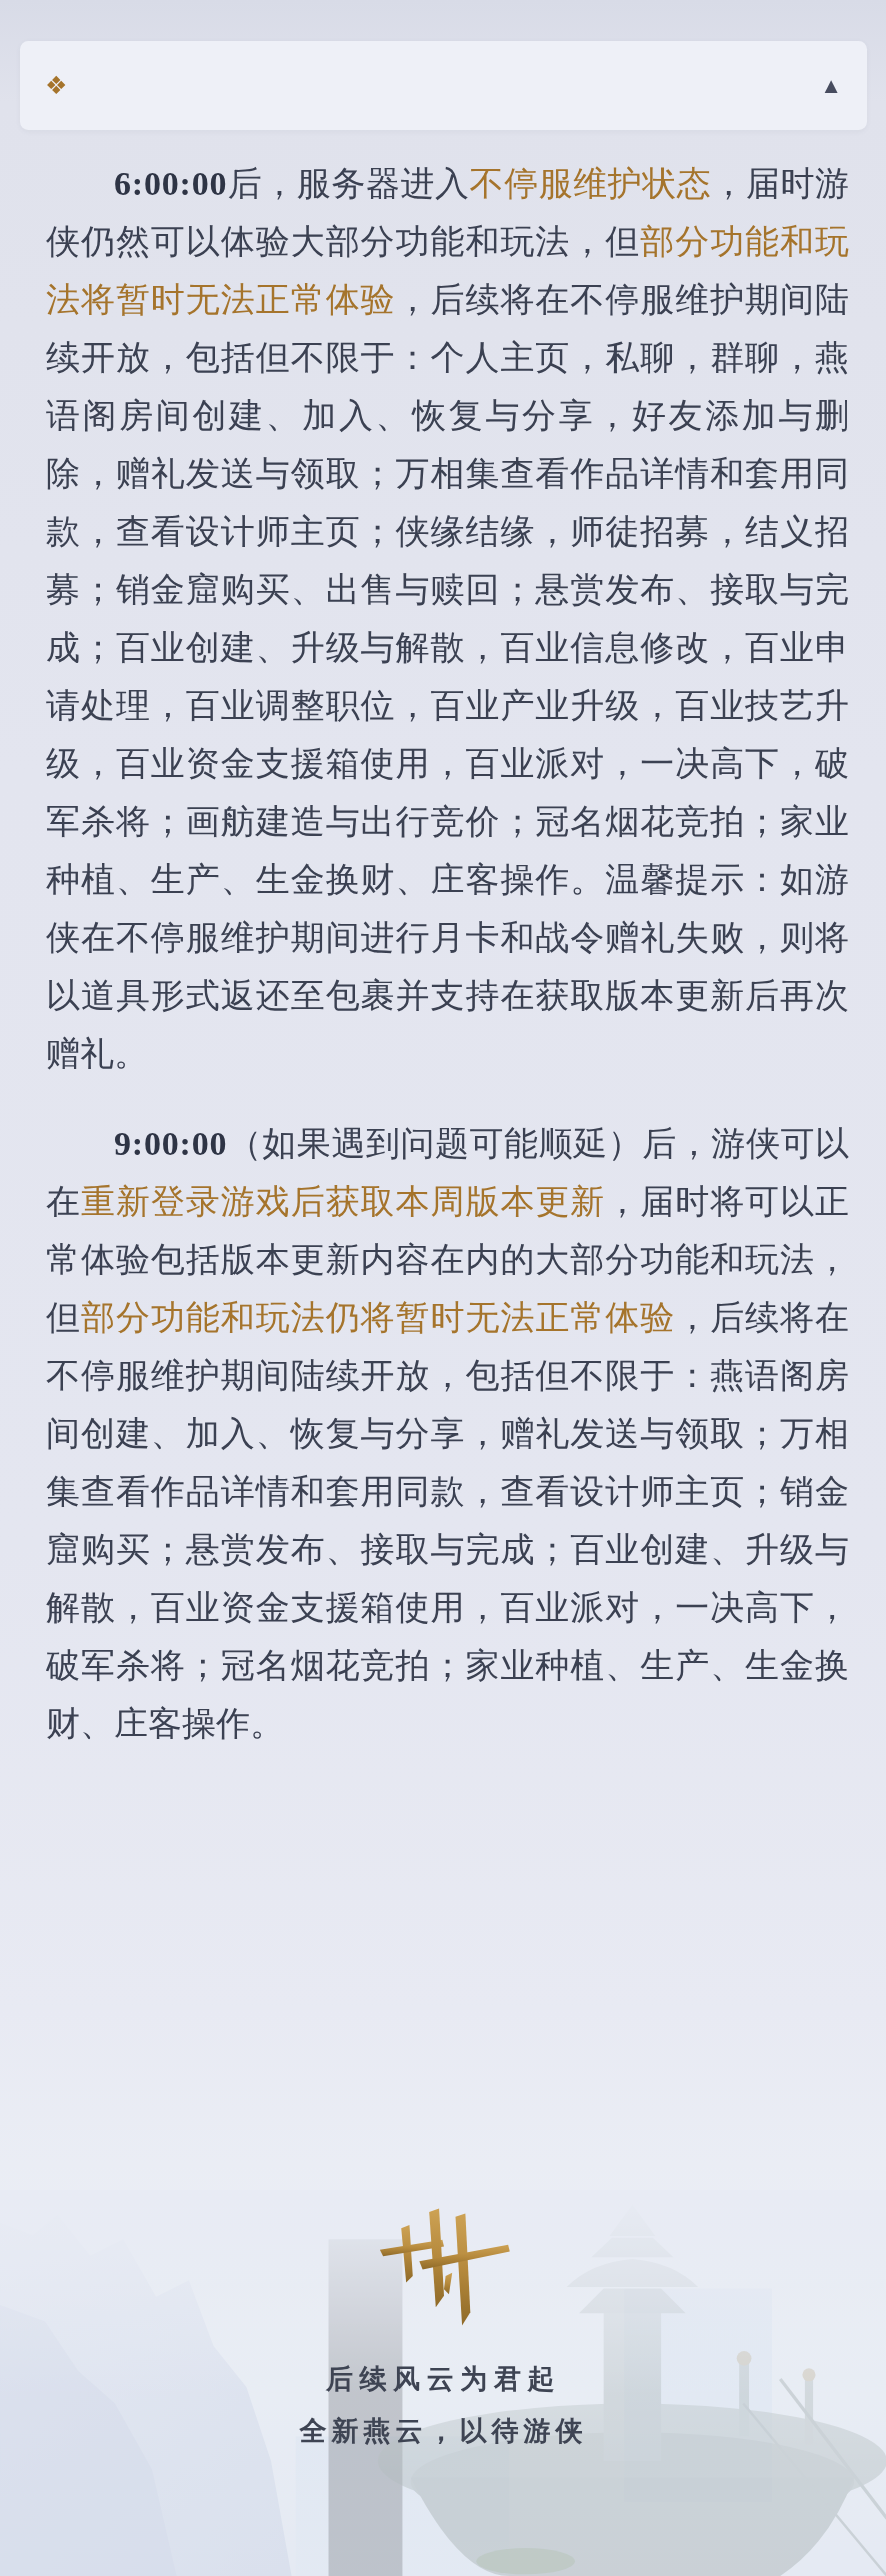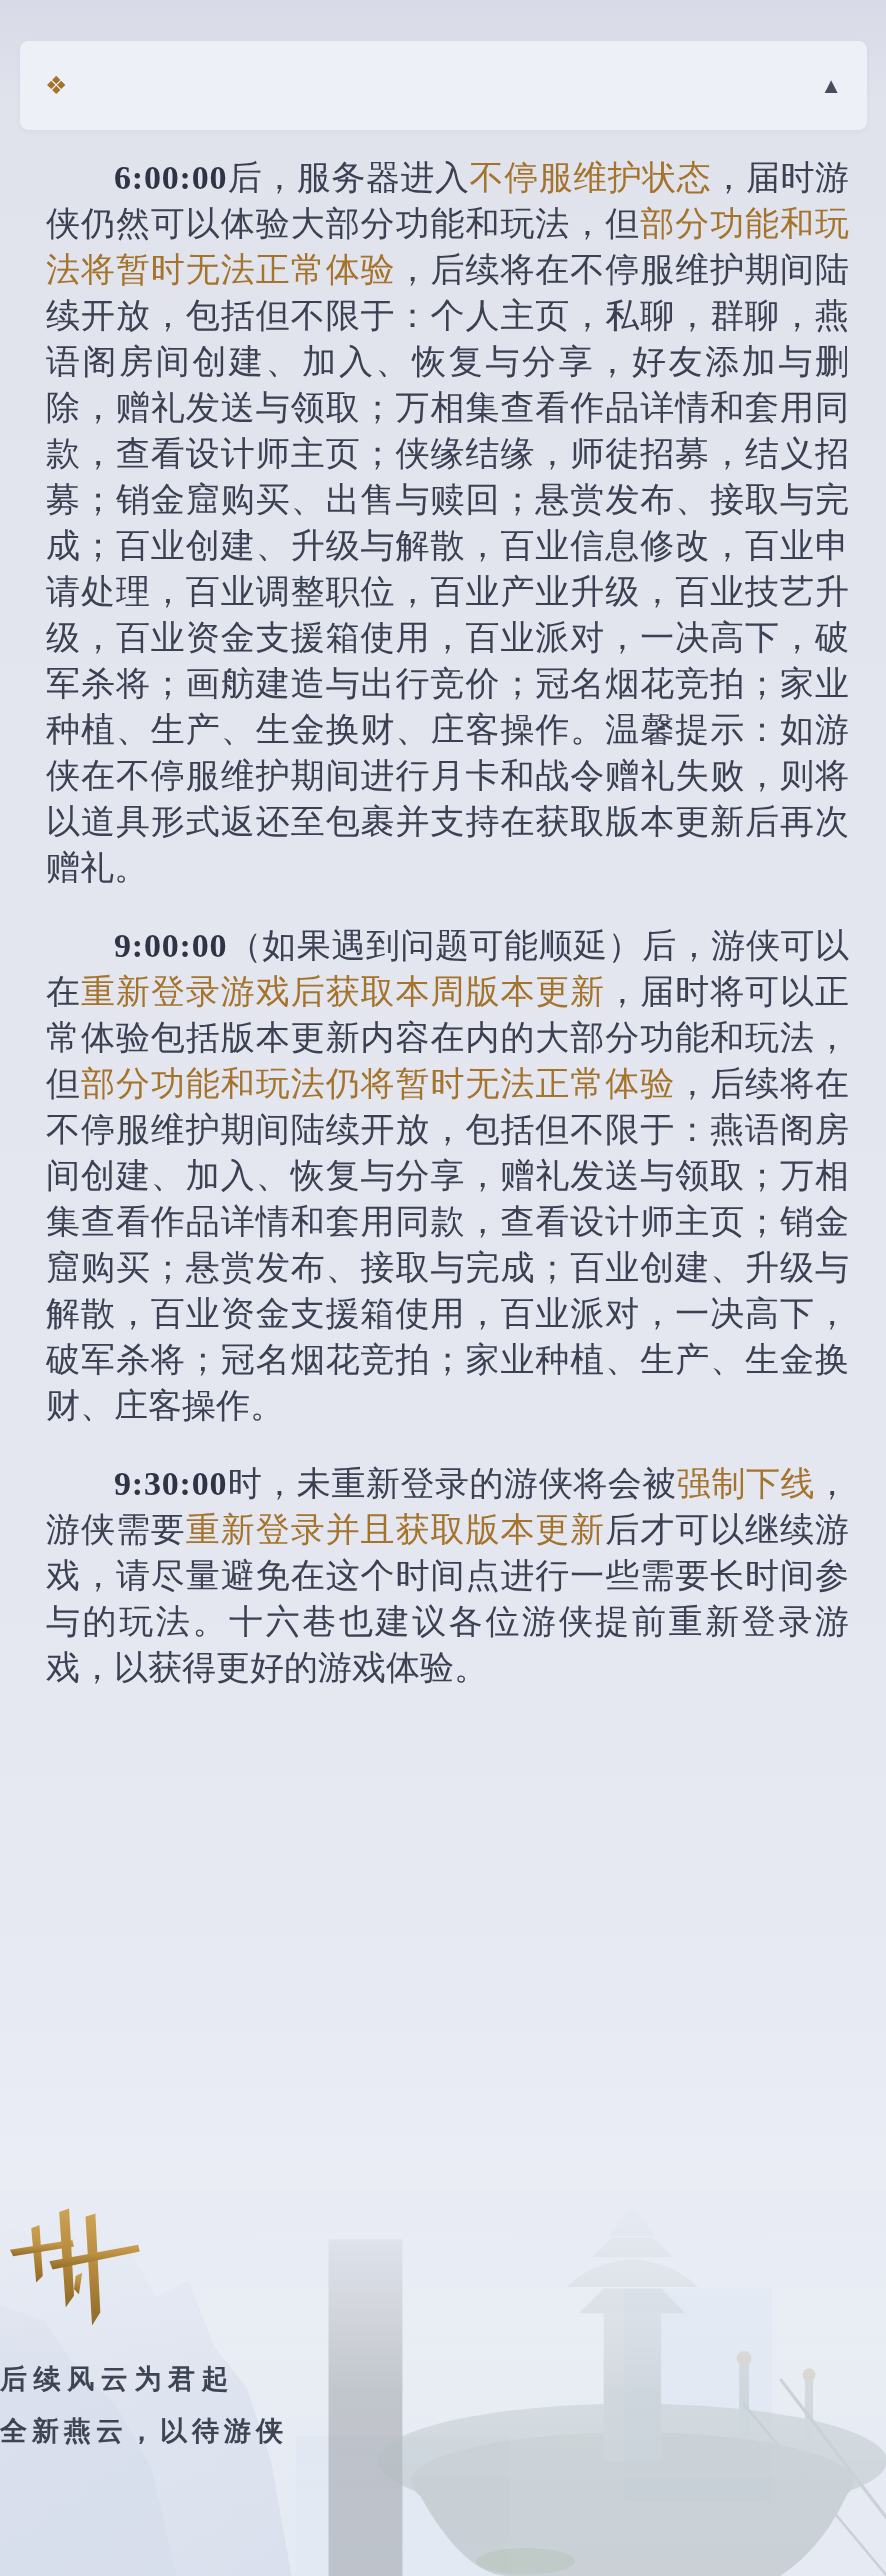--- a/index.html
+++ b/index.html
@@ -46,34 +46,34 @@
     margin-left: auto;
     font-size: 22px;
     color: #474c5f;
     cursor: pointer;
   }
 
   
   .content {
     padding: 25px 38px 0 46px;
     font-size: 34px;
-    line-height: 46px;
+    line-height: 58px;
     text-align: justify;
     color: var(--text);
   }
   .para { margin: 0; text-indent: 2em; }
   .para.gap { margin-top: 32px; }
   .run-em { color: var(--accent); }
   .run-time { font-weight: 700; color: #2e3445; letter-spacing: 0.8px; }
 
   
   .footer {
     position: absolute;
     left: 0; right: 0; top: 2197px;
-    text-align: left;
+    text-align: center;
     z-index: 2;
   }
   .logo-wrap { display: inline-block; }
   .tagline { font-size: 27px; font-weight: 700; color: #3e4453;
              letter-spacing: 6.6px; margin-top: 20px; }
   .tagline + .tagline { margin-top: 16.4px; letter-spacing: 5px; }
 
   
   .scene {
     position: absolute; left: 0; right: 0; bottom: 0;
@@ -143,21 +143,20 @@
 <div class="layer-ui">
 
   <div class="header-card">
     <span class="diamond-icon">❖</span>
     <span class="collapse-icon">▲</span>
   </div>
 
   <div class="content">
       <p class="para"><span class="run-time">6:00:00</span><span class="run">后，服务器进入</span><span class="run-em">不停服维护状态</span><span class="run">，届时游侠仍然可以体验大部分功能和玩法，但</span><span class="run-em">部分功能和玩法将暂时无法正常体验</span><span class="run">，后续将在不停服维护期间陆续开放，包括但不限于：个人主页，私聊，群聊，燕语阁房间创建、加入、恢复与分享，好友添加与删除，赠礼发送与领取；万相集查看作品详情和套用同款，查看设计师主页；侠缘结缘，师徒招募，结义招募；销金窟购买、出售与赎回；悬赏发布、接取与完成；百业创建、升级与解散，百业信息修改，百业申请处理，百业调整职位，百业产业升级，百业技艺升级，百业资金支援箱使用，百业派对，一决高下，破军杀将；画舫建造与出行竞价；冠名烟花竞拍；家业种植、生产、生金换财、庄客操作。温馨提示：如游侠在不停服维护期间进行月卡和战令赠礼失败，则将以道具形式返还至包裹并支持在获取版本更新后再次赠礼。</span></p>
       <p class="para gap"><span class="run-time">9:00:00</span><span class="run">（如果遇到问题可能顺延）后，游侠可以在</span><span class="run-em">重新登录游戏后获取本周版本更新</span><span class="run">，届时将可以正常体验包括版本更新内容在内的大部分功能和玩法，但</span><span class="run-em">部分功能和玩法仍将暂时无法正常体验</span><span class="run">，后续将在不停服维护期间陆续开放，包括但不限于：燕语阁房间创建、加入、恢复与分享，赠礼发送与领取；万相集查看作品详情和套用同款，查看设计师主页；销金窟购买；悬赏发布、接取与完成；百业创建、升级与解散，百业资金支援箱使用，百业派对，一决高下，破军杀将；冠名烟花竞拍；家业种植、生产、生金换财、庄客操作。</span></p>
-      <p class="para gap"><span class="run-time">9:30:00</span><span class="run">时，未重新登录的游侠将会被</span><span class="run-em">强制下线</span><span class="run">，游侠需要</span><span class="run-em">重新登录并且获取版本更新</span><span class="run">后才可以继续游戏，请尽量避免在这个时间点进行一些需要长时间参与的玩法。十六巷也建议各位游侠提前重新登录游戏，以获得更好的游戏体验。</span></p>
     </div>
 </div>
 
 <div class="footer">
   <span class="logo-wrap">
     <svg width="148" height="140" viewBox="0 0 180 170">
       <defs>
         <linearGradient id="goldG" x1="0" y1="0" x2="0" y2="1">
           <stop offset="0" stop-color="#cda254"></stop>
           <stop offset="0.5" stop-color="#b5893c"></stop>

